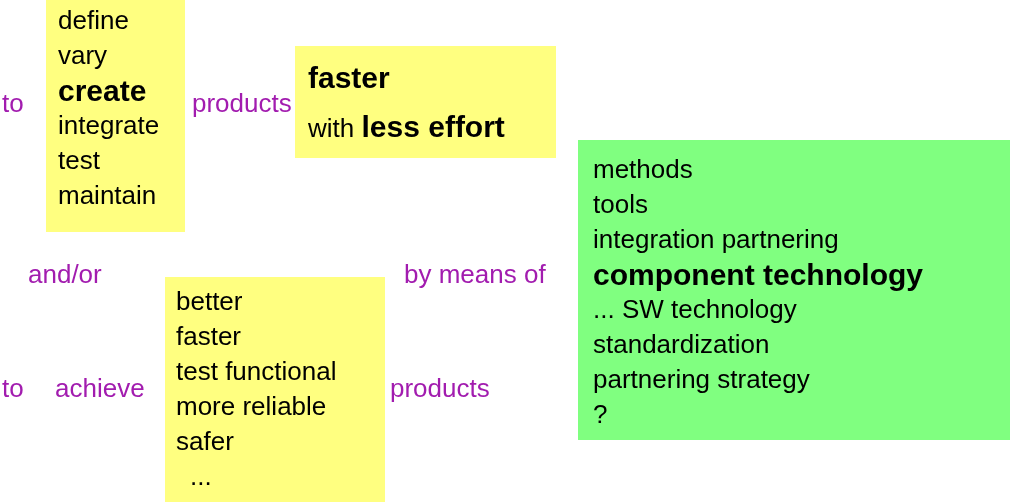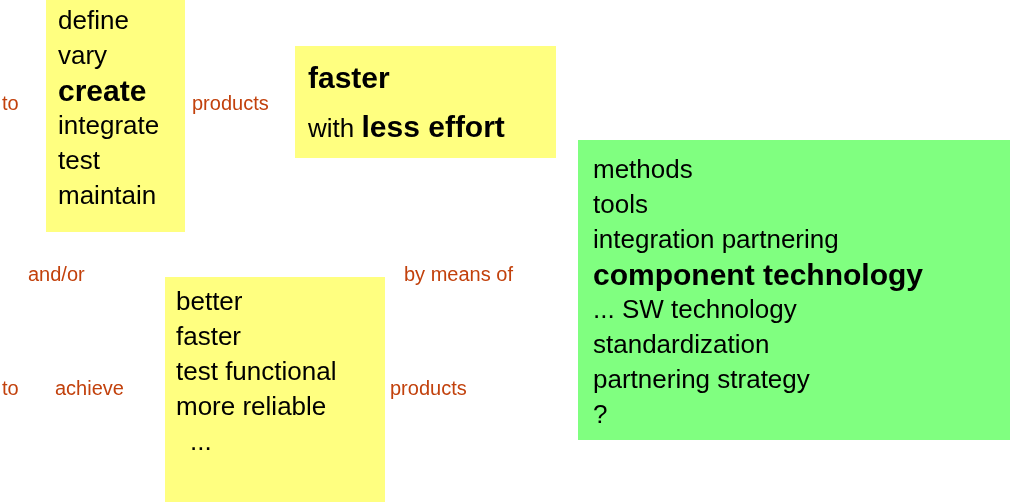--- a/index.html
+++ b/index.html
@@ -36,24 +36,24 @@
     white-space: nowrap;
     color: #000;
   }
   .line.bold {
     font-weight: bold;
     font-size: 30px;
   }
 
   .label {
     position: absolute;
-    font-size: 20px;
+    font-size: 26px;
     line-height: 30px;
     white-space: nowrap;
-    color: #c2410c;
+    color: #a21caf;
   }
 
   
   #box-create-actions { left: 46px;  top: -4px;  width: 139px; height: 236px; }
   #stack-create-actions { left: 58px; top: 3px; }
 
   
   #box-faster-effort { left: 295px; top: 46px; width: 261px; height: 112px; }
   #stack-faster-effort { left: 308px; top: 54px; }
   #stack-faster-effort .line { line-height: 48px; }
@@ -118,20 +118,21 @@
     <div class="line">standardization</div>
     <div class="line">partnering strategy</div>
     <div class="line">?</div>
   </div>
 
   <div class="stack" id="stack-qualities">
     <div class="line">better</div>
     <div class="line">faster</div>
     <div class="line">test functional</div>
     <div class="line">more reliable</div>
+    <div class="line">safer</div>
     <div class="line ellipsis-indent">...</div>
   </div>
 
   <div class="label" id="label-to-1">to</div>
 
   <div class="label" id="label-products-1">products</div>
 
   <div class="label" id="label-andor">and/or</div>
 
   <div class="label" id="label-by-means-of">by means of</div>

